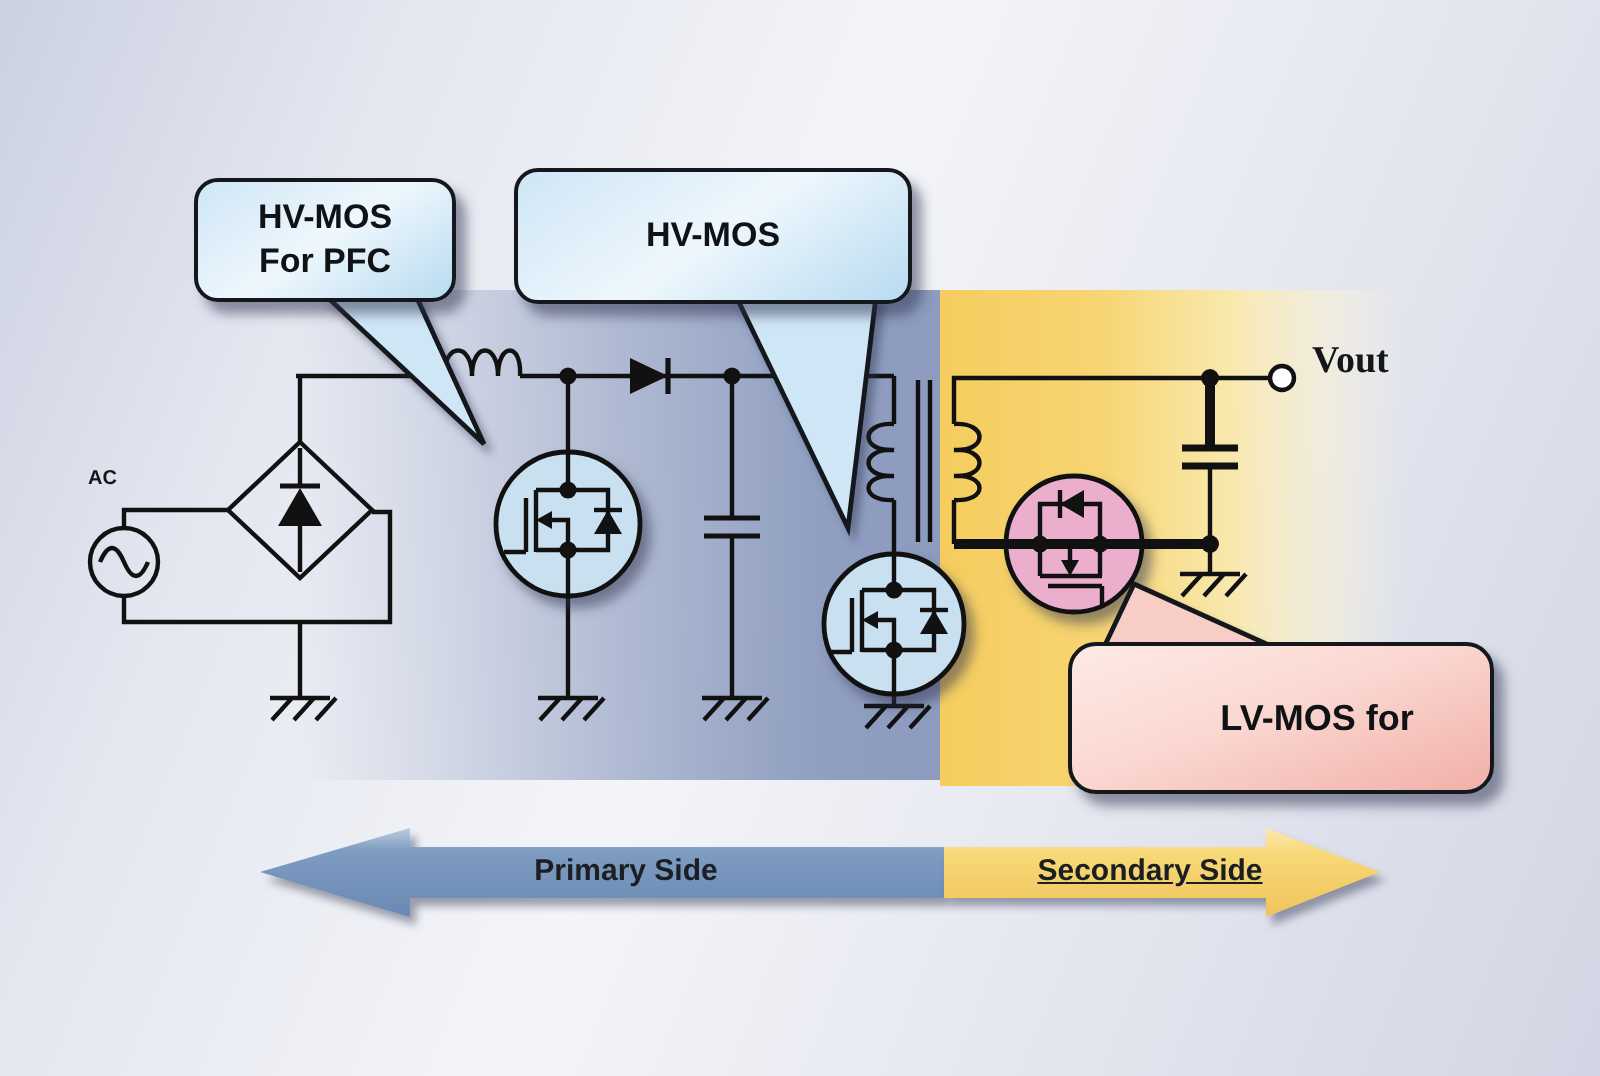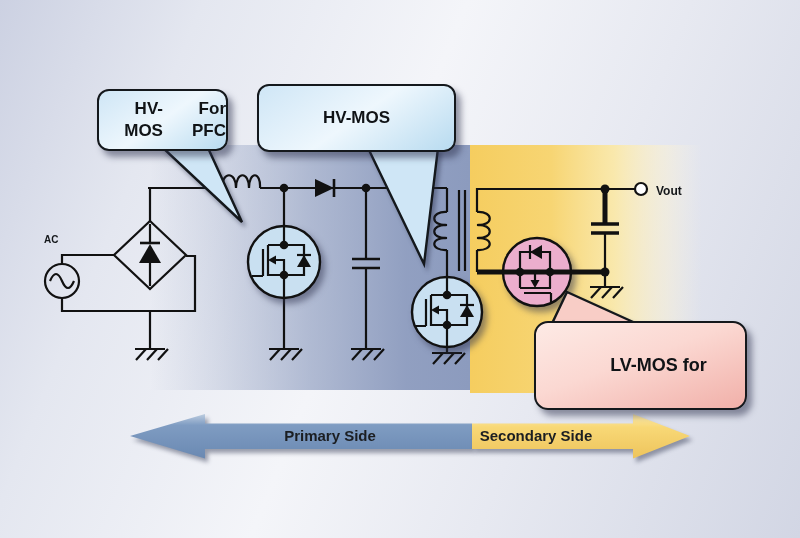--- a/index.html
+++ b/index.html
@@ -13,32 +13,32 @@
   .wire-thick{stroke:#111;stroke-width:5;fill:none;}
   .plate{stroke:#111;stroke-width:2.6;fill:none;}
   .plate-thick{stroke:#111;stroke-width:3.6;fill:none;}
   .dot{fill:#111;stroke:none;}
   .blk{fill:#111;stroke:none;}
   .sym{stroke:#111;stroke-width:2.2;fill:none;}
   .shadow{filter:drop-shadow(4px 5px 3px rgba(45,50,78,.5));}
   .shadow-sm{filter:drop-shadow(3px 4px 2px rgba(45,50,78,.45));}
   .bubble{
     position:absolute; box-sizing:border-box; border:2.5px solid #14181c;
-    display:flex; justify-content:center; align-items:center;
+    display:flex; flex-direction:column; justify-content:center; align-items:center;
     font-weight:bold; color:#101316; text-align:right;
     box-shadow:5px 6px 6px rgba(45,50,78,.5);
   }
   .bubble.blue{background:linear-gradient(145deg,#cfe6f6 0%,#eef7fd 50%,#b8dbf0 100%);border-radius:12px;font-size:17px;line-height:22px;}
   .bubble.pink{background:linear-gradient(160deg,#fdeae5 0%,#fbd8d2 45%,#f1b0a9 100%);border-radius:14px;font-size:18px;line-height:27px;}
   .lbl{position:absolute;font-weight:bold;color:#14171a;}
   .lbl.ac{left:44px;top:234px;font-size:10px;}
-  .lbl.vout{left:656px;top:184px;font-size:12px;}
+  .lbl.vout{left:656px;top:170px;font-size:19px;font-family:Liberation Serif, serif;}
   .lbl.side{top:427px;width:150px;text-align:center;font-size:15px;color:#1b1e22;}
-  .lbl.primary{left:255px;}
-  .lbl.secondary{left:461px;}
+  .lbl.primary{left:238px;}
+  .lbl.secondary{left:500px;text-decoration:underline;}
 </style>
 </head>
 <body>
 
 <div class="stage">
 
   <svg class="layer" width="800" height="538" viewBox="0 0 800 538">
     <defs>
       <linearGradient id="gradPrimary" x1="0" y1="0" x2="1" y2="0">
         <stop offset="0" stop-color="#8c9bbe" stop-opacity="0"></stop>
@@ -172,21 +172,21 @@
     <polygon class="shadow-sm" points="567,292 548,332 642,326" fill="#f8cdc6" stroke="#14181c" stroke-width="2.4"></polygon>
   </svg>
 
   <div class="bubble blue" style="left:97px;top:89px;width:131px;height:62px;">
     <span>HV-MOS</span>
     <span>For PFC</span>
   </div>
   <div class="bubble blue" style="left:257px;top:84px;width:199px;height:68px;">
     <span>HV-MOS</span>
   </div>
-  <div class="bubble pink" style="left:534px;top:321px;width:213px;height:89px;padding-left:36px;">
+  <div class="bubble pink" style="left:534px;top:321px;width:213px;height:76px;padding-left:36px;">
     <span>LV-MOS for</span>
   </div>
 
   <div class="lbl ac">AC</div>
   <div class="lbl vout">Vout</div>
   <div class="lbl side primary">Primary Side</div>
   <div class="lbl side secondary">Secondary Side</div>
 
 </div>
 

